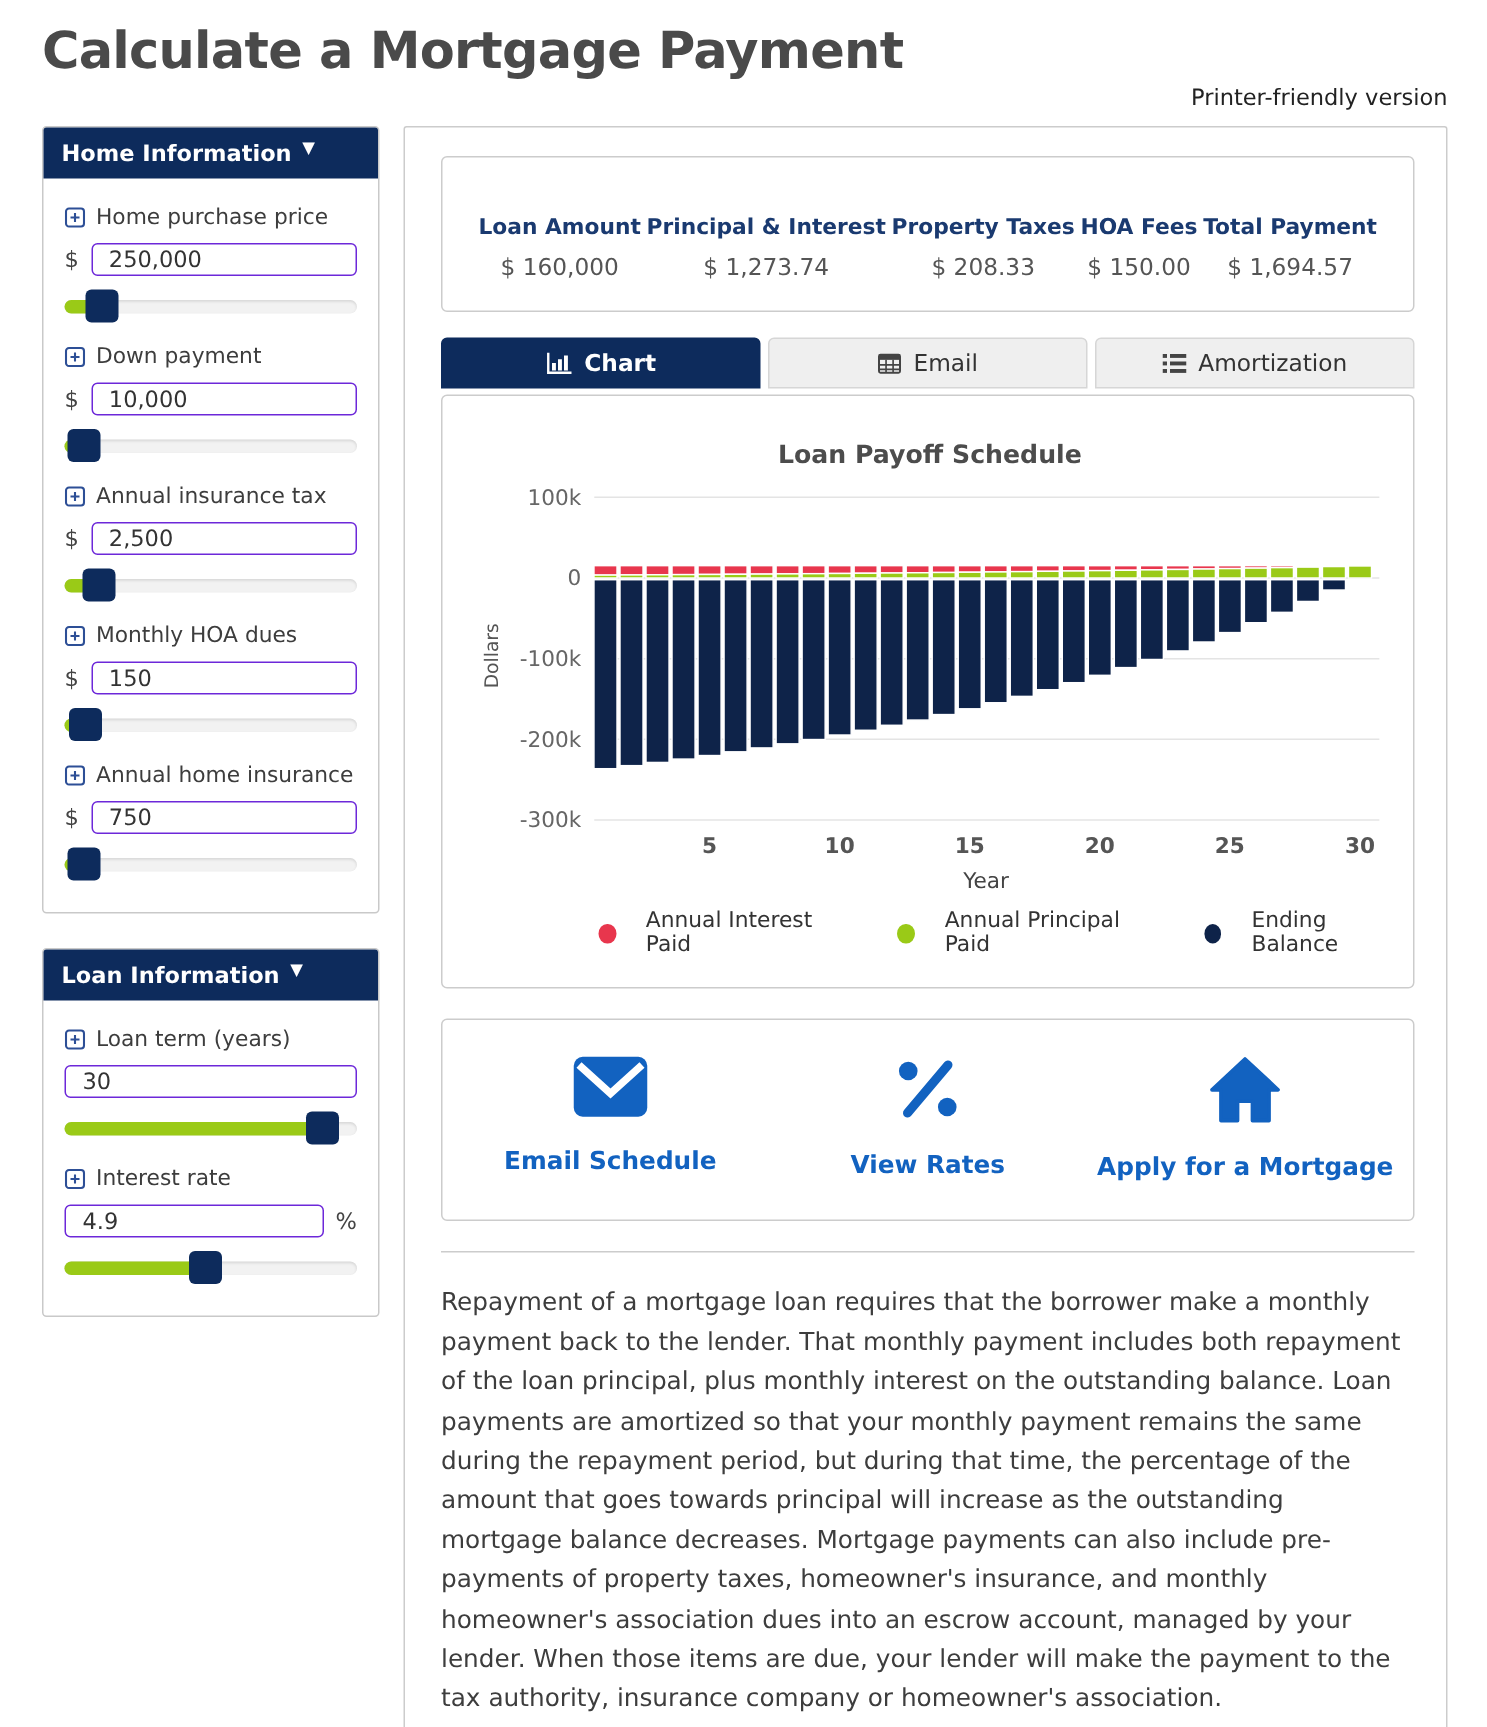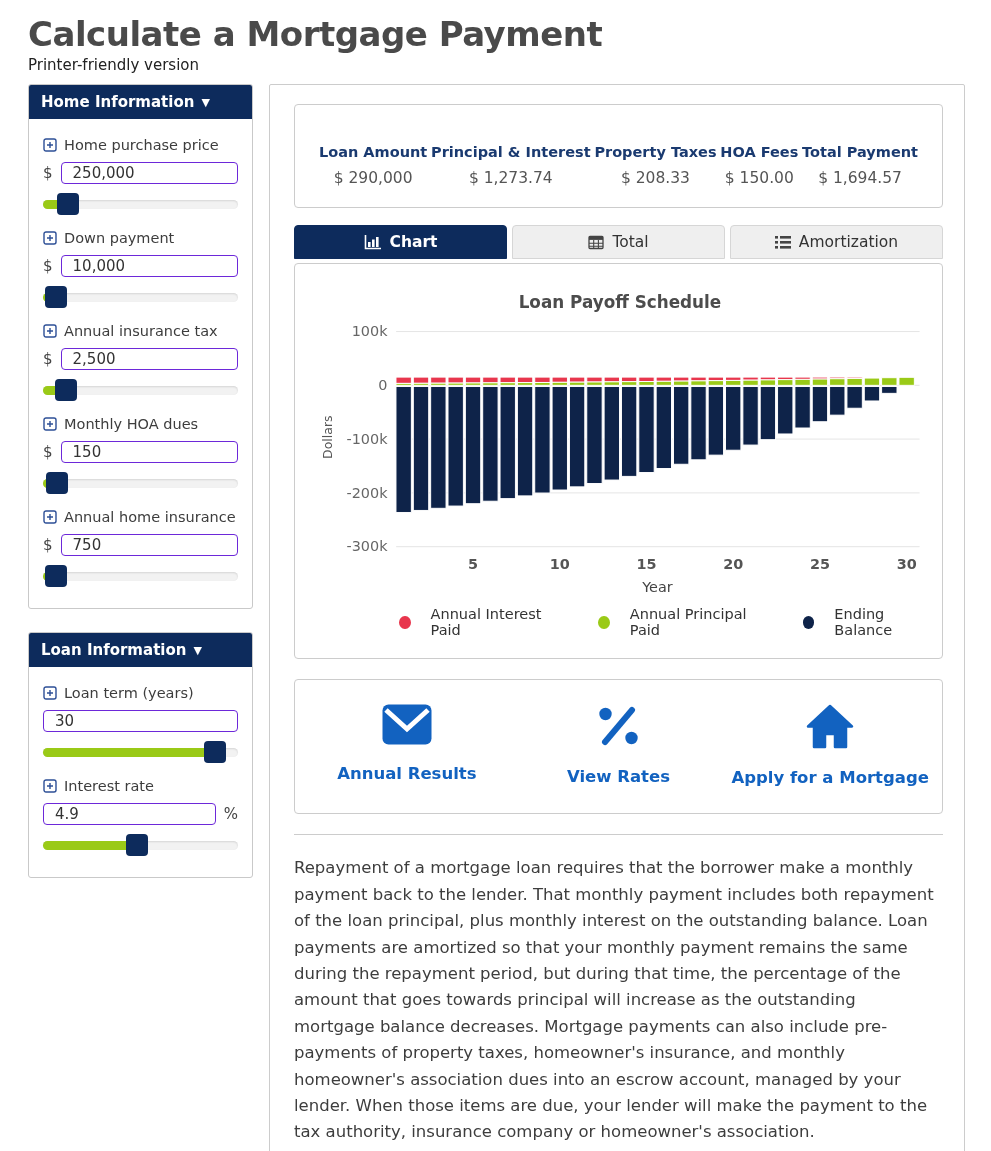--- a/index.html
+++ b/index.html
@@ -3,27 +3,27 @@
 <meta charset="utf-8">
 <style>
   :root{
     --navy:#0d2b5c; --bar-navy:#0e2349; --green:#9aca17; --red:#e8364d;
     --blue:#1262c0; --hdr-text:#1a3a70; --border:#cccccc;
   }
   *{box-sizing:border-box}
   html,body{margin:0;padding:0;background:#fff}
   body{width:991px;font-family:"DejaVu Sans",sans-serif;color:#3d3d3d;padding:6px 26px 20px 28px}
   h1{font-size:34px;font-weight:600;color:#4a4a4a;margin:8px 0 2px;letter-spacing:-0.5px}
-  .printer{ font-size:15px;color:#222;margin:0 0 10px;cursor:pointer}
+  .printer{ text-align:right;font-size:15px;color:#222;margin:0 0 10px;cursor:pointer}
   .layout{display:flex;align-items:flex-start;gap:16px}
   
   aside{width:225px;flex:0 0 225px}
   .panel{border:1px solid #c9c9c9;border-radius:3px;background:#fff;margin-bottom:23px}
   .panel-header{background:var(--navy);color:#fff;font-weight:bold;font-size:15px;
-    padding:8px 12px;display:flex;align-items:center;gap:7px;cursor:pointer;border-radius:2px 2px 0 0}
+    padding:8px 12px;display:flex;gap:7px;cursor:pointer;border-radius:2px 2px 0 0}
   .caret{font-size:11px;line-height:1}
   .panel-body{padding:10px 14px 6px}
   .field-label{display:flex;align-items:center;gap:7px;margin:8px 0 9px;font-size:14.5px;color:#3d3d3d}
   .plusbox{display:inline-flex;color:#2d4f96}
   .input-row{display:flex;align-items:center;gap:8px}
   .prefix,.suffix{font-size:15px;color:#444}
   .field input{flex:1;min-width:0;height:22px;border:1px solid #6d28d9;border-radius:4px;
     font-family:inherit;font-size:15px;color:#333;padding:0 11px;outline:none}
   .slider{position:relative;height:22px;margin:9px 0 15px}
   .track{position:absolute;left:0;right:0;top:7px;height:9px;background:#f2f2f2;border-radius:5px;
@@ -232,21 +232,21 @@
           </div>
         </div>
       </div>
     </aside>
 
   <main>
     <section class="box summary">
       <div class="cols" id="summary-cols">
           <div class="col">
             <div class="hdr">Loan Amount</div>
-            <div class="val">$ 290,000</div>
+            <div class="val">$ 160,000</div>
           </div>
           <div class="col">
             <div class="hdr">Principal &amp; Interest</div>
             <div class="val">$ 1,273.74</div>
           </div>
           <div class="col">
             <div class="hdr">Property Taxes</div>
             <div class="val">$ 208.33</div>
           </div>
           <div class="col">
@@ -273,21 +273,21 @@
           <span>Chart</span>
         </div>
         <div class="tab">
           <span class="ticon">
             <svg width="16" height="15" viewBox="0 0 16 15">
               <rect x="1" y="1.5" width="14" height="12" rx="1" fill="none" stroke="#444" stroke-width="1.3"></rect>
               <rect x="1" y="1.5" width="14" height="3.4" fill="#444"></rect>
               <path d="M1 8.2h14M1 11.2h14M5.7 4.9v8.6M10.4 4.9v8.6" stroke="#444" stroke-width="1.1"></path>
             </svg>
           </span>
-          <span>Total</span>
+          <span>Email</span>
         </div>
         <div class="tab">
           <span class="ticon">
             <svg width="16" height="15" viewBox="0 0 16 15">
               <rect x="0" y="1" width="3" height="2.6" fill="#444"></rect>
               <rect x="0" y="6" width="3" height="2.6" fill="#444"></rect>
               <rect x="0" y="11" width="3" height="2.6" fill="#444"></rect>
               <rect x="5" y="1" width="11" height="2.6" fill="#444"></rect>
               <rect x="5" y="6" width="11" height="2.6" fill="#444"></rect>
               <rect x="5" y="11" width="11" height="2.6" fill="#444"></rect>
@@ -422,21 +422,21 @@
           </div>
         </div>
     </section>
 
     <section class="box actions" id="actions">
         <div class="action">
           <div><svg width="50" height="41" viewBox="0 0 50 41">
               <rect x="0.5" y="0.5" width="49" height="40" rx="6" fill="#1262c0"></rect>
               <path d="M4 6 L25 25 L46 6" stroke="#fff" stroke-width="5" fill="none"></path>
             </svg></div>
-          <div class="label">Annual Results</div>
+          <div class="label">Email Schedule</div>
         </div>
         <div class="action">
           <div><svg width="45" height="44" viewBox="0 0 45 44">
               <line x1="9" y1="38" x2="36" y2="6" stroke="#1262c0" stroke-width="6" stroke-linecap="round"></line>
               <circle cx="9.5" cy="10" r="6.2" fill="#1262c0"></circle>
               <circle cx="35.5" cy="34" r="6.2" fill="#1262c0"></circle>
             </svg></div>
           <div class="label">View Rates</div>
         </div>
         <div class="action">

